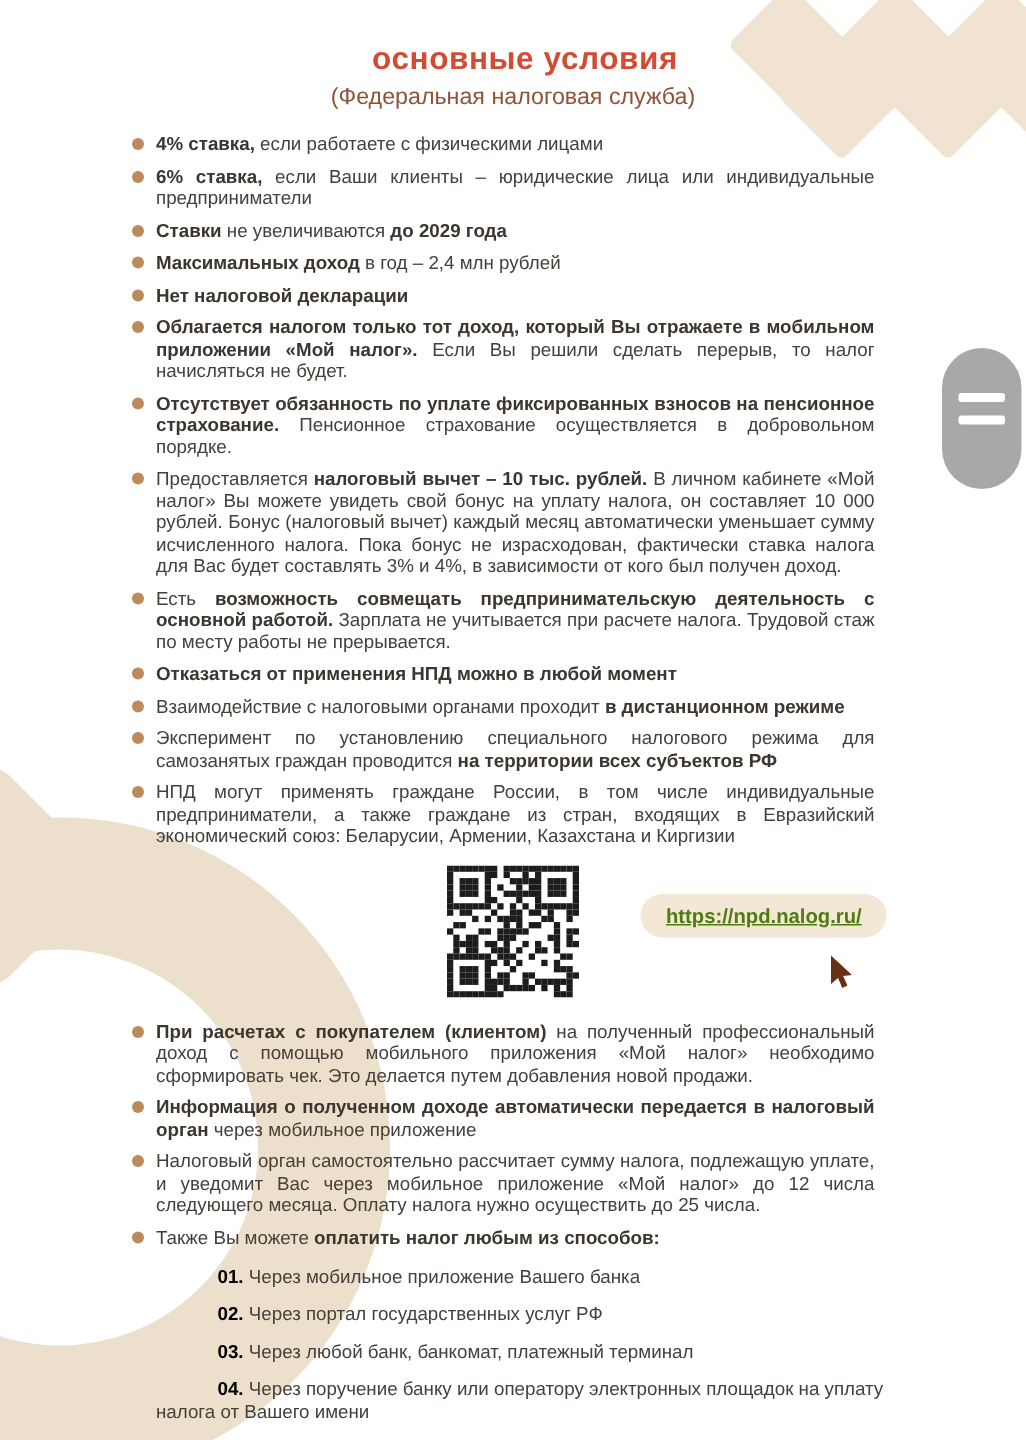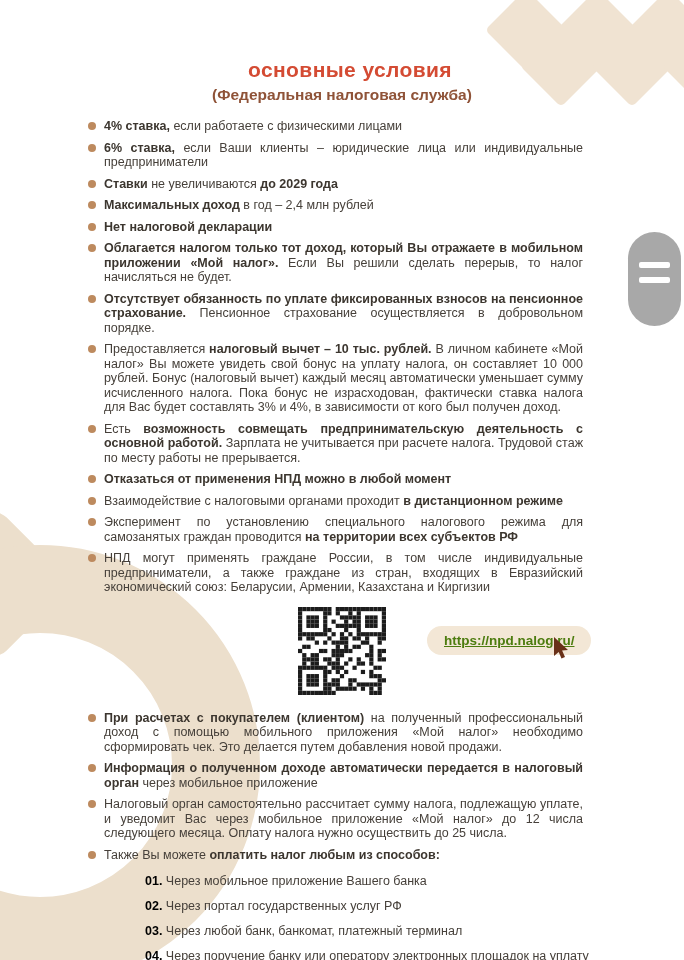--- a/index.html
+++ b/index.html
@@ -11,22 +11,22 @@
   
   .deco{position:absolute;z-index:0;}
   .diamond{width:58px;height:58px;background:#f0e3d2;border-radius:5px;transform:rotate(45deg);}
   .ring{
     left:-180px;top:545px;width:440px;height:440px;box-sizing:border-box;
     border:88px solid #ecdfcc;border-radius:50%;
   }
   .blob{left:-62px;top:528px;width:112px;height:112px;background:#ecdfcc;border-radius:18px;transform:rotate(45deg);}
   
   .content{position:relative;z-index:2;}
-  .title{margin:58px 0 3px;text-align:center;font-size:21px;line-height:24px;font-weight:bold;color:#d44b33;letter-spacing:.4px;padding-left:16px;}
-  .subtitle{margin:0;text-align:center;font-size:15.5px;line-height:20px;font-weight:bold;color:#8f5338;}
+  .title{margin:28px 0 3px;text-align:center;font-size:21px;line-height:24px;font-weight:bold;color:#d44b33;letter-spacing:.4px;padding-left:16px;}
+  .subtitle{margin:0;text-align:center;font-size:15.5px;line-height:20px;font-weight:normal;color:#8f5338;}
   ul.blist{list-style:none;margin:14px 0 0;padding:0 101px 0 86px;}
   ul.blist li{
     position:relative;padding-left:18px;margin-bottom:7px;
     font-size:12.5px;line-height:14.5px;text-align:justify;
   }
   ul.blist li .dot{position:absolute;left:2px;top:3px;width:8px;height:8px;border-radius:50%;background:#bd8a5e;}
   .b{font-weight:bold;color:#3c362f;}
   
   .qr-row{display:flex;align-items:flex-start;margin:12px 0 8px 298px;height:90px;}
   .qr-svg{display:block;width:88px;height:88px;}

